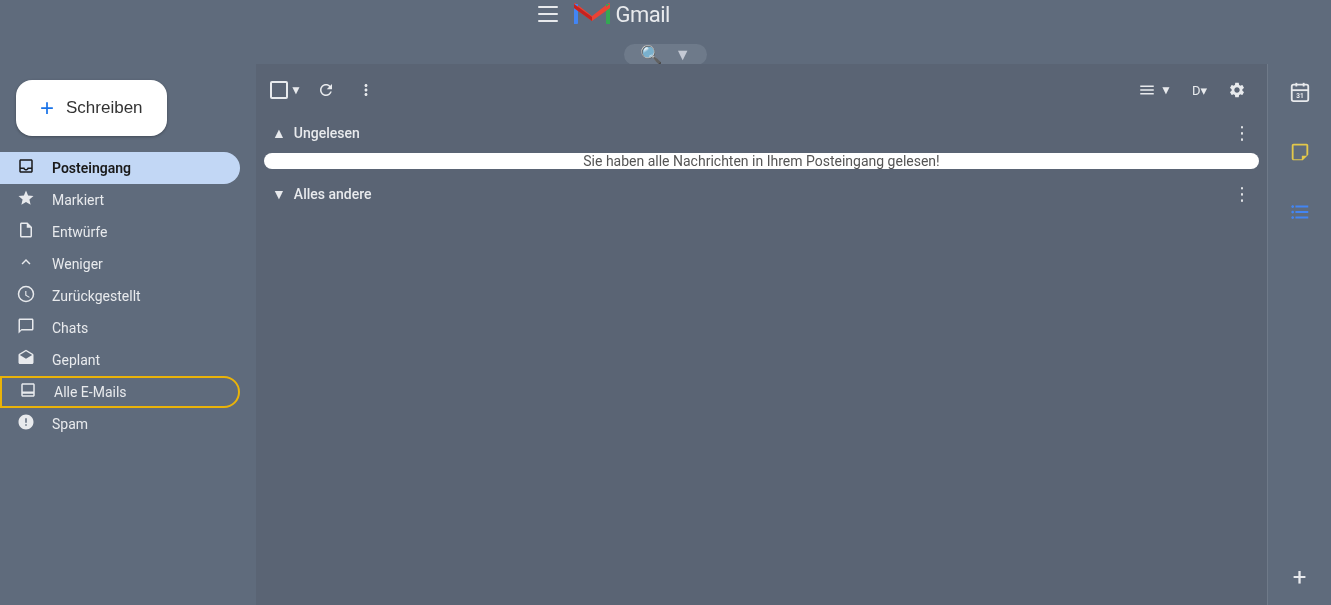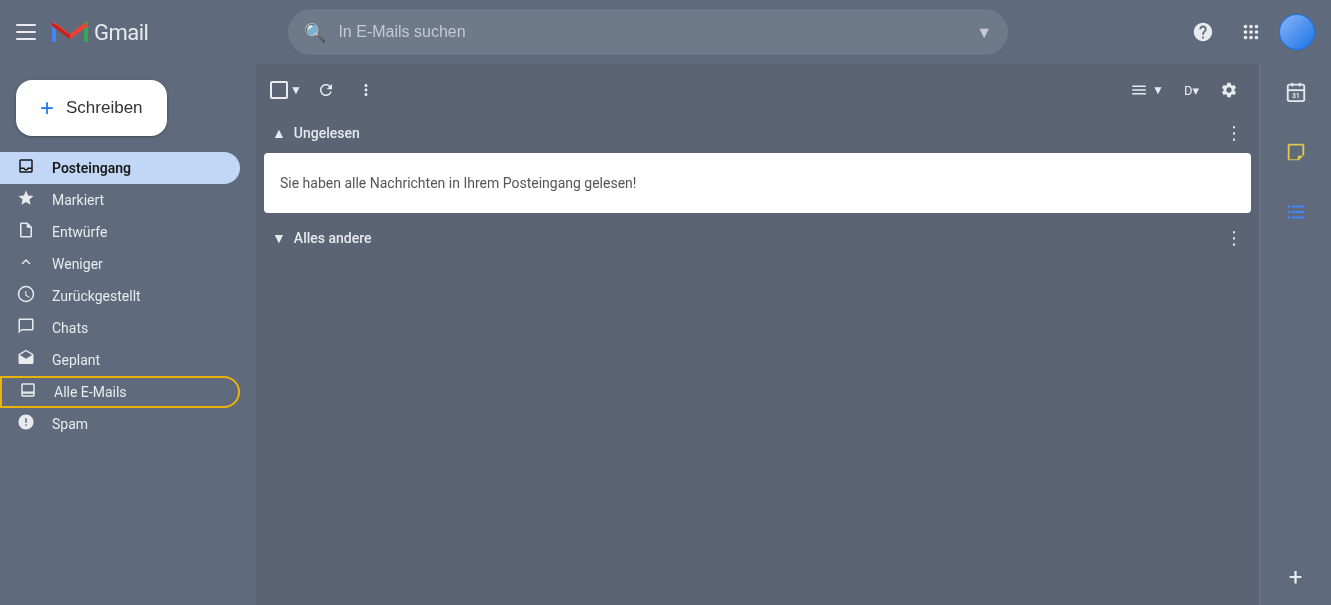--- a/index.html
+++ b/index.html
@@ -15,20 +15,21 @@
 
     
     .header {
       background: #5f6b7c;
       height: 64px;
       display: flex;
       align-items: center;
       padding: 0 16px;
       gap: 16px;
       flex-shrink: 0;
+      flex-direction: column;
     }
     .header-left {
       display: flex;
       align-items: center;
       gap: 12px;
       width: 256px;
       flex-shrink: 0;
     }
     .hamburger-icon {
       width: 24px; height: 24px;
@@ -244,31 +245,31 @@
     }
     .section-more {
       margin-left: auto;
       font-size: 18px;
       cursor: pointer;
       color: #e8eaed;
     }
 
     .all-read-msg {
       background: #fff;
-      border-radius: 4px;
-      padding: 22px 16px;
+      border-radius: 12px;
+      padding: 0 16px;
       margin: 4px 0;
-      text-align: left;
+      text-align: center;
       color: #555;
       font-size: 14px;
     }
 
     
     .right-panel {
-      width: 72px;
+      width: 64px;
       background: #5f6b7c;
       display: flex;
       flex-direction: column;
       align-items: center;
       padding-top: 8px;
       gap: 20px;
       flex-shrink: 0;
       border-left: 1px solid rgba(255,255,255,0.1);
     }
     .right-panel-icon {
@@ -314,21 +315,20 @@
         <rect x="32" y="4" width="4" height="20" fill="#34A853" rx="1"></rect>
         <polygon points="0,4 18,17 36,4 36,8 18,21 0,8" fill="#EA4335"></polygon>
         <polygon points="0,4 0,8 18,21 18,17" fill="#C5221F"></polygon>
       </svg>
       <span class="gmail-text">Gmail</span>
     </div>
   </div>
 
   <div class="search-bar">
     <span class="search-icon">🔍</span>
-    <input class="search-input" type="text" placeholder="In E-Mails suchen" style="">
     <span class="search-dropdown">▼</span>
   </div>
 
   <div class="header-right">
     <div class="icon-btn" title="Support">
       <svg width="22" height="22" viewBox="0 0 24 24" fill="#e8eaed">
           <path d="M12 2C6.48 2 2 6.48 2 12s4.48 10 10 10 10-4.48 10-10S17.52 2 12 2zm1 17h-2v-2h2v2zm2.07-7.75l-.9.92C13.45 12.9 13 13.5 13 15h-2v-.5c0-1.1.45-2.1 1.17-2.83l1.24-1.26c.37-.36.59-.86.59-1.41 0-1.1-.9-2-2-2s-2 .9-2 2H8c0-2.21 1.79-4 4-4s4 1.79 4 4c0 .88-.36 1.68-.93 2.25z"></path>
         </svg>
     </div>
     <div class="icon-btn" title="Google Apps">

